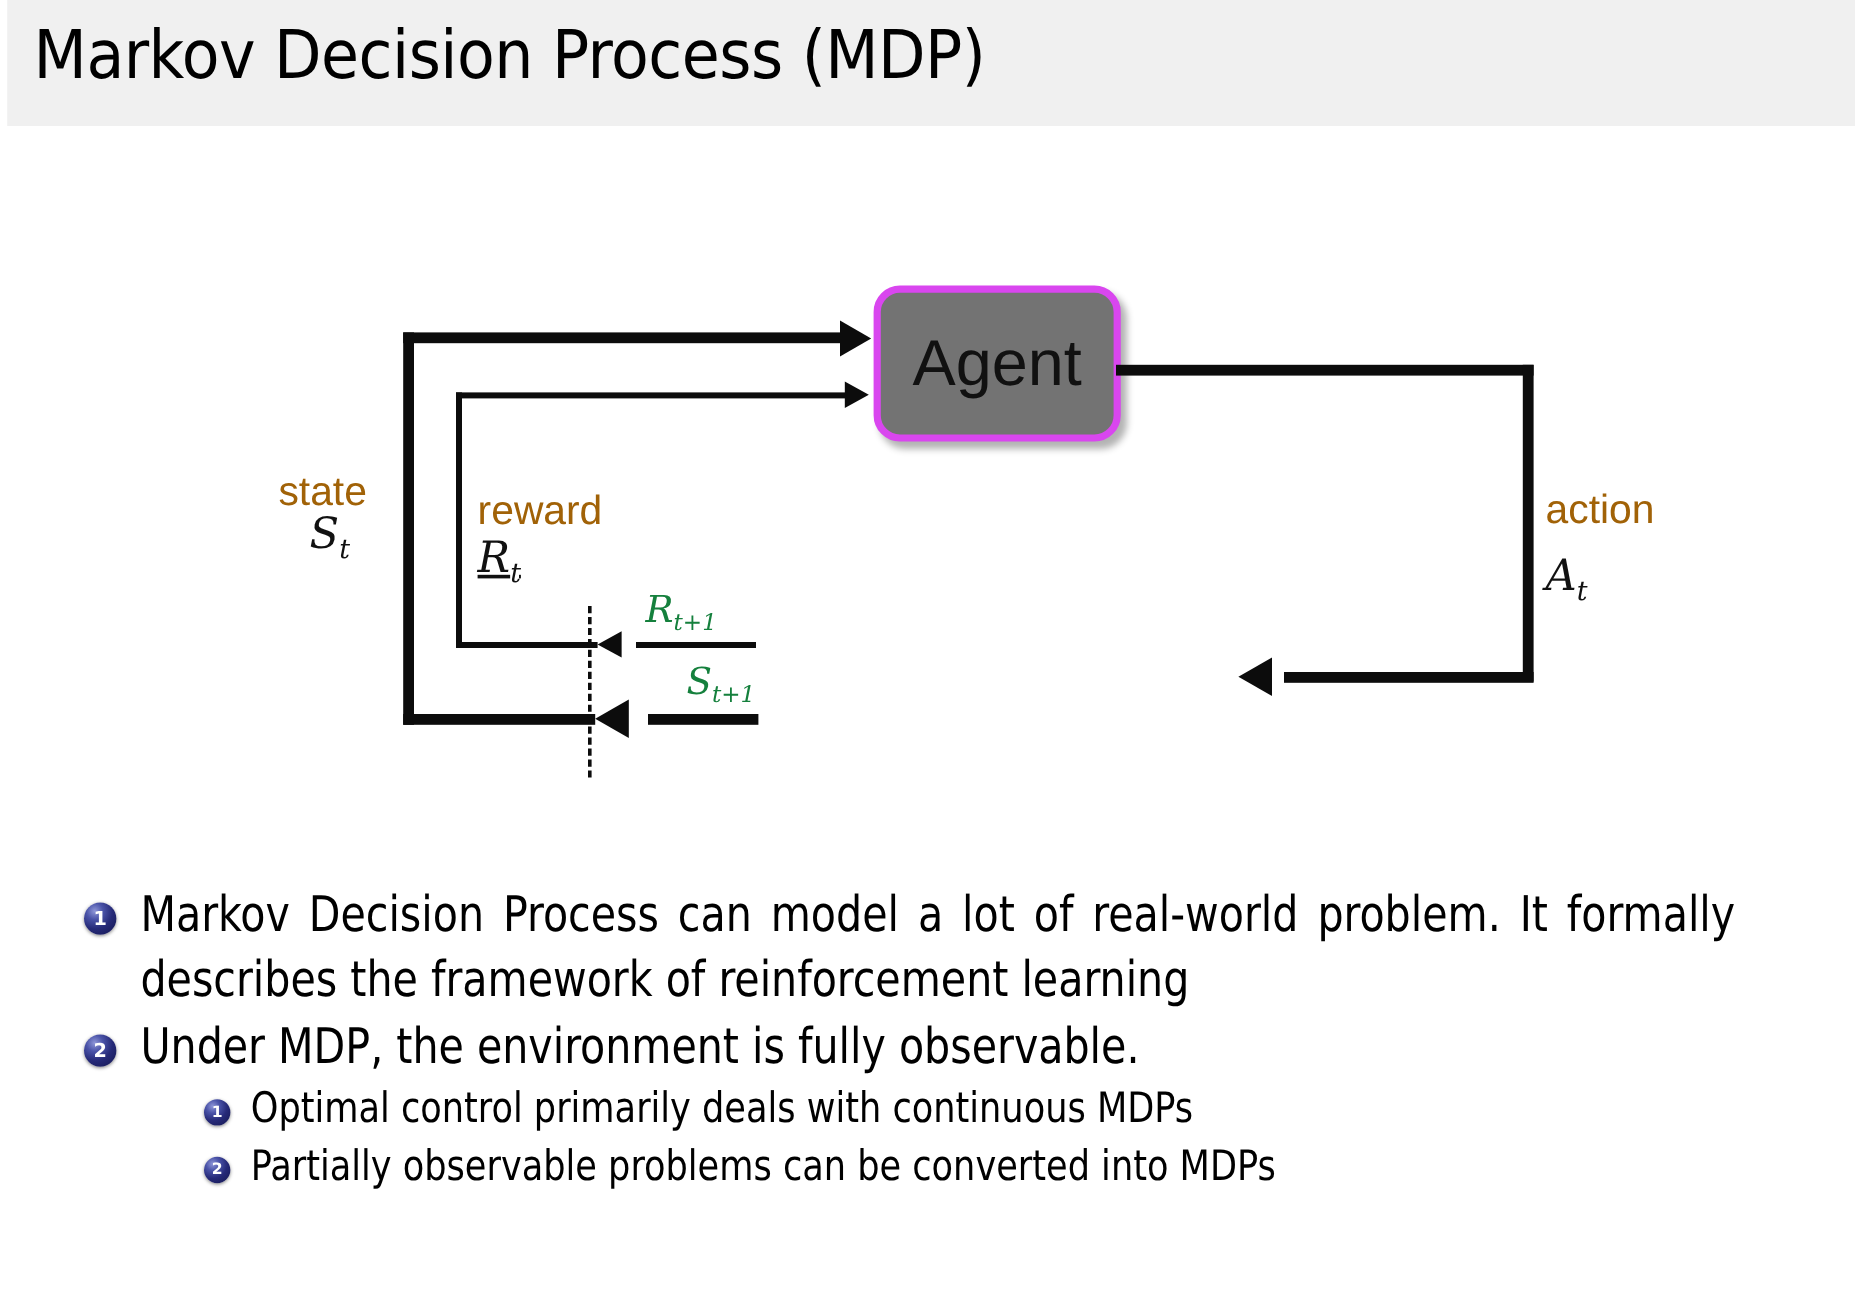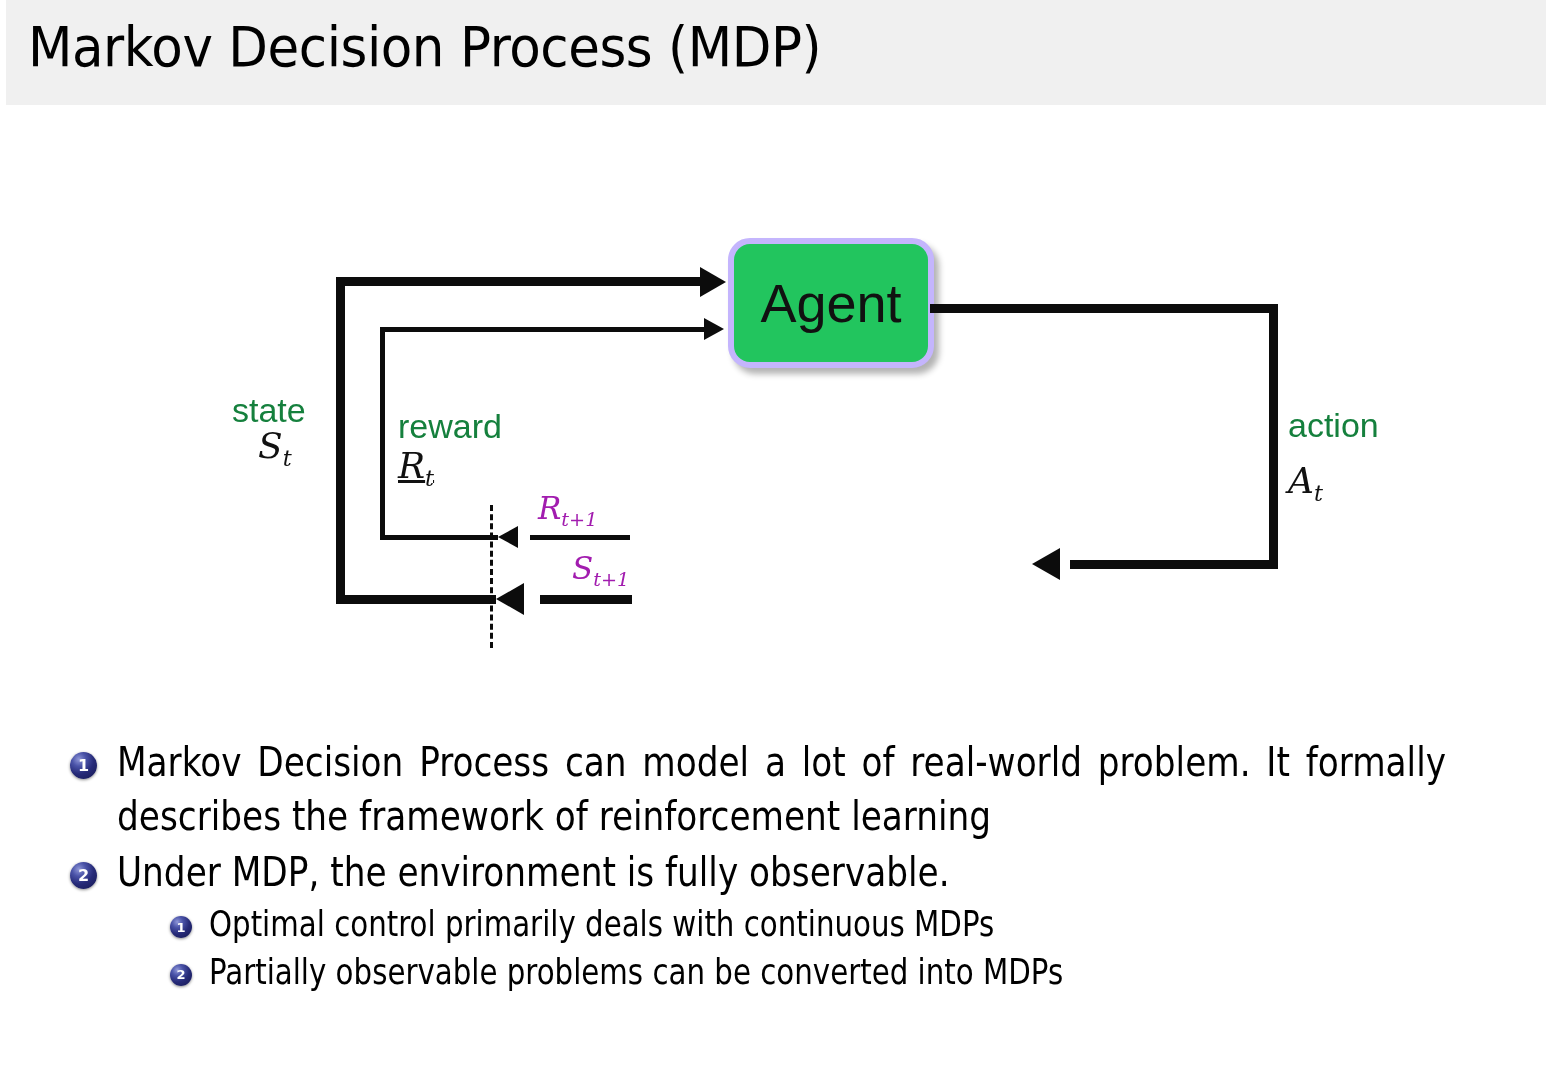--- a/index.html
+++ b/index.html
@@ -44,22 +44,22 @@
   #diagram {
     position: absolute;
     left: 0;
     top: 105px;
     width: 1546px;
     height: 600px;
   }
 
   .node-box {
     position: absolute;
-    background: #22c55e;
-    border: 6px solid #c4b5fd;
+    background: #737373;
+    border: 6px solid #d946ef;
     border-radius: 22px;
     box-shadow: 5px 6px 6px rgba(0,0,0,0.30);
     display: flex;
     align-items: center;
     justify-content: center;
     box-sizing: border-box;
   }
   .node-label {
     font-family: "Liberation Sans", sans-serif;
     font-size: 54px;
@@ -116,21 +116,21 @@
   .dashed-sep {
     position: absolute;
     border-left: 3px dashed #0c0c0c;
   }
 
   
   .word-label {
     position: absolute;
     font-family: "Liberation Sans", sans-serif;
     font-size: 34px;
-    color: #15803d;
+    color: #a16207;
     white-space: nowrap;
     line-height: 1;
   }
   .math-label {
     position: absolute;
     font-family: "DejaVu Serif", serif;
     font-style: italic;
     font-size: 36px;
     color: #111111;
     white-space: nowrap;
@@ -138,21 +138,21 @@
   }
   .math-label sub {
     font-size: 0.62em;
     font-style: italic;
   }
   .math-small {
     position: absolute;
     font-family: "DejaVu Serif", serif;
     font-style: italic;
     font-size: 31px;
-    color: #a21caf;
+    color: #15803d;
     white-space: nowrap;
     line-height: 1;
   }
   .math-small sub {
     font-size: 0.62em;
   }
 
   
   #bullets {
     position: absolute;

